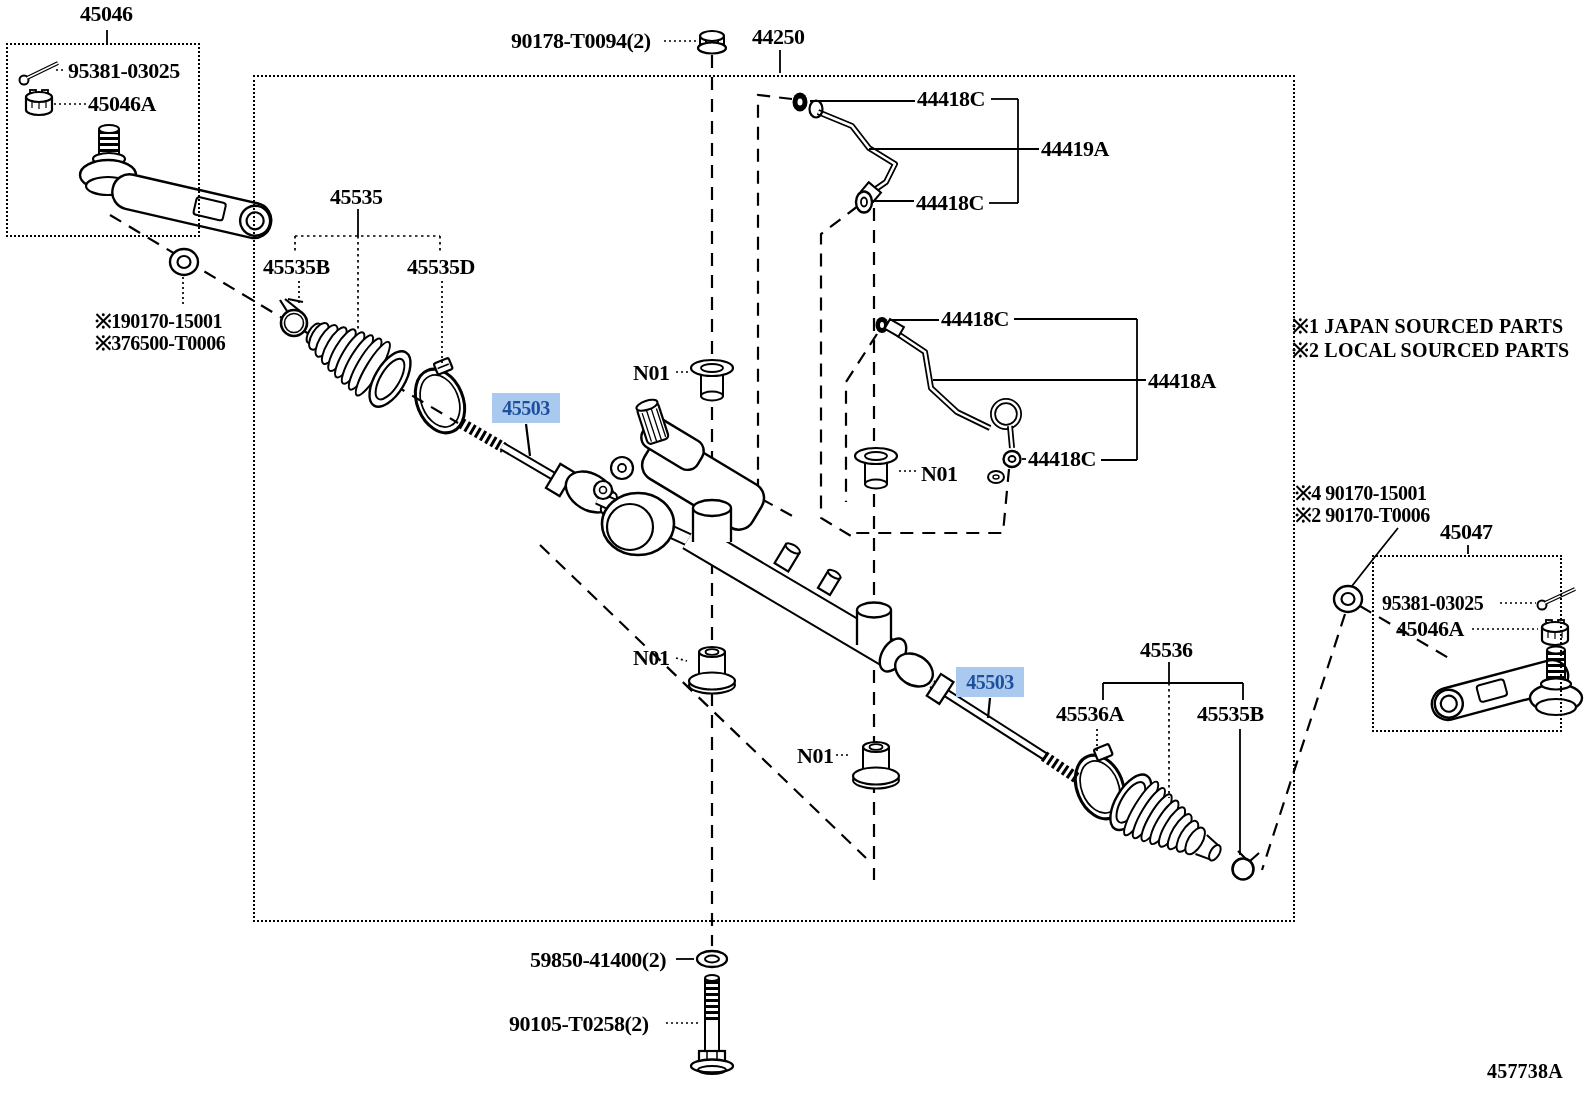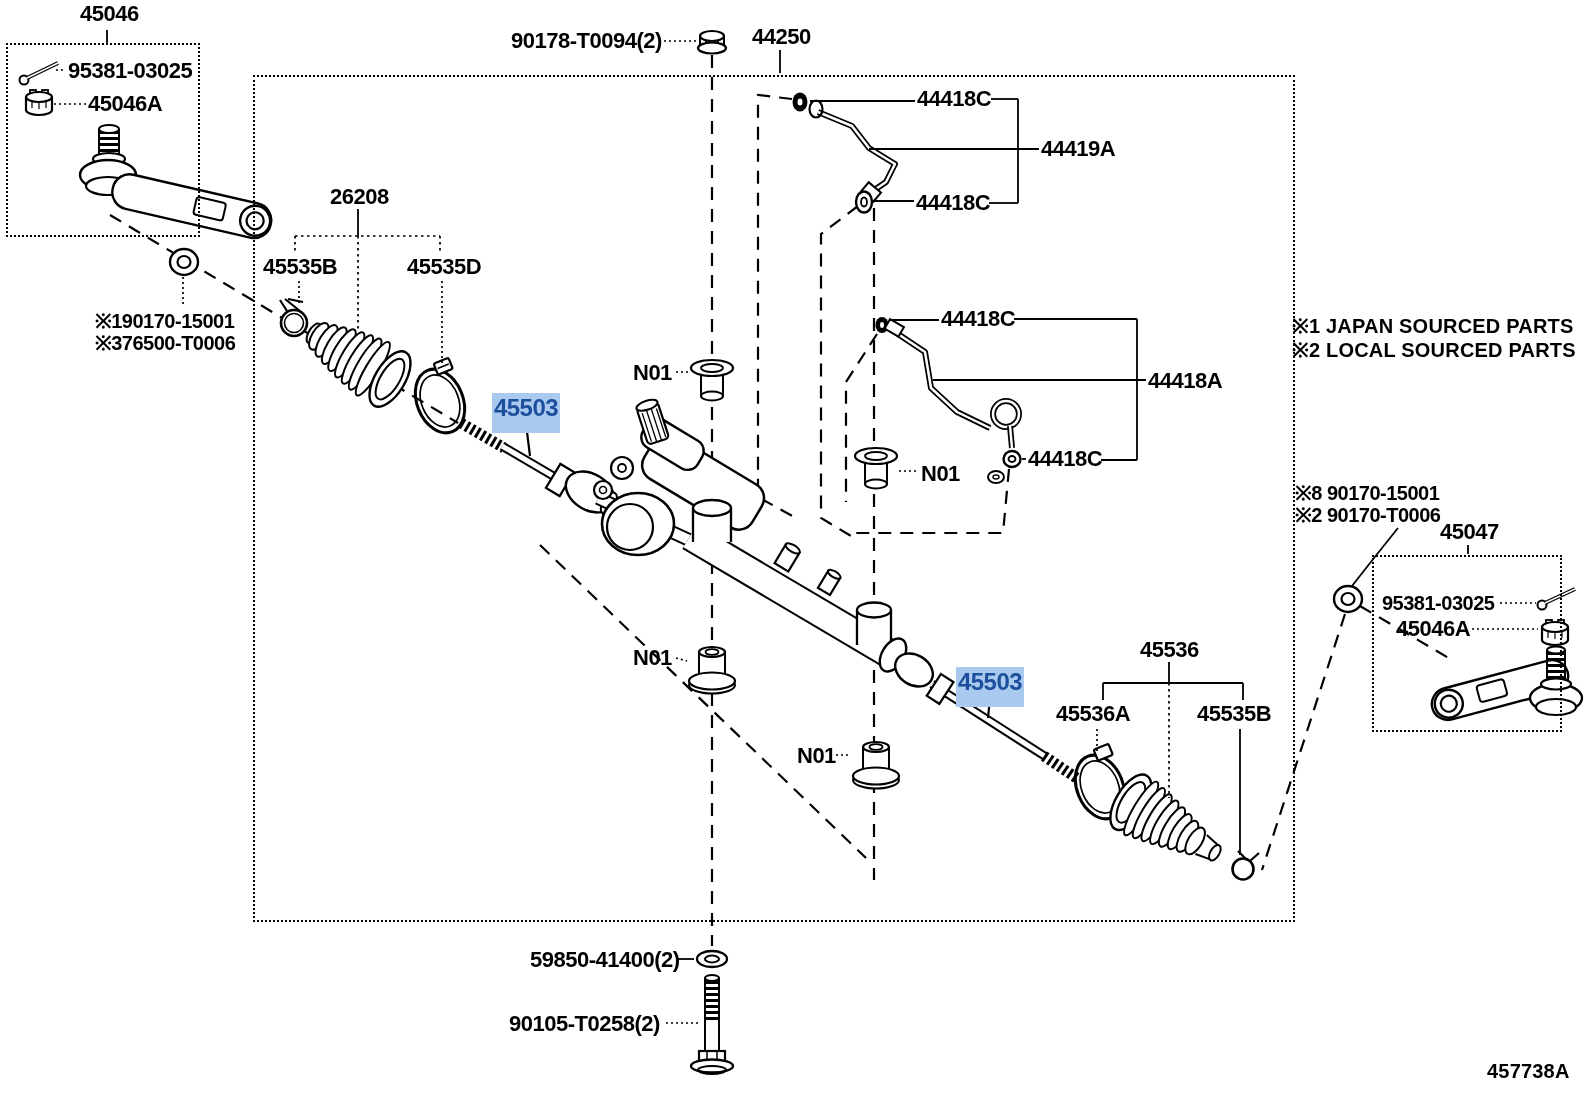--- a/index.html
+++ b/index.html
@@ -1,26 +1,26 @@
 <!DOCTYPE html>
 <html><head>
 <meta charset="utf-8">
 <style>
   html,body{margin:0;padding:0;background:#fff}
   .stage{position:relative;width:1588px;height:1095px;background:#ffffff;
-         font-family:Liberation Sans, sans-serif;color:#000;overflow:hidden}
+         font-family:Liberation Serif, serif;color:#000;overflow:hidden}
   svg.art{position:absolute;left:0;top:0}
   .box{position:absolute;border:2px dotted #000}
   .lbl{position:absolute;white-space:nowrap;font-weight:bold;line-height:1.1}
   .pn{font-size:22px;letter-spacing:-0.5px}
   .sm{font-size:20px;letter-spacing:-0.5px}
   .nt{font-size:20px;letter-spacing:0.2px}
   .en{font-size:17px;letter-spacing:-0.2px}
-  .hl{position:absolute;width:68px;height:40px;background:#A9C9EF;color:#1D4F9C;
-      font-size:24px;font-weight:bold;text-align:center;line-height:30px;letter-spacing:-0.5px}
+  .hl{position:absolute;width:68px;height:30px;background:#A9C9EF;color:#1D4F9C;
+      font-size:20px;font-weight:bold;text-align:center;line-height:30px;letter-spacing:-0.5px}
 </style>
 </head>
 <body>
 
 <div class="stage">
 
   <svg class="art" width="1588" height="1095" viewBox="0 0 1588 1095">
 
     <g stroke="#000" stroke-width="2.2" fill="none" stroke-dasharray="13,9">
       <path d="M110,215 L458,423"></path>
@@ -369,37 +369,37 @@
   <div class="box" style="left:1372px;top:555px;width:186px;height:173px"></div>
 
   <div class="lbl pn" style="left:80px;top:2px">45046</div>
   <div class="lbl pn" style="left:68px;top:59px">95381-03025</div>
   <div class="lbl pn" style="left:88px;top:92px">45046A</div>
   <div class="lbl pn" style="left:511px;top:29px">90178-T0094(2)</div>
   <div class="lbl pn" style="left:752px;top:25px">44250</div>
   <div class="lbl pn" style="left:917px;top:87px">44418C</div>
   <div class="lbl pn" style="left:1041px;top:137px">44419A</div>
   <div class="lbl pn" style="left:916px;top:191px">44418C</div>
-  <div class="lbl pn" style="left:330px;top:185px">26208</div>
+  <div class="lbl pn" style="left:330px;top:185px">45535</div>
   <div class="lbl pn" style="left:263px;top:255px">45535B</div>
   <div class="lbl pn" style="left:407px;top:255px">45535D</div>
   <div class="lbl sm" style="left:95px;top:310px">※190170-15001</div>
   <div class="lbl sm" style="left:95px;top:332px">※376500-T0006</div>
   <div class="lbl pn" style="left:941px;top:307px">44418C</div>
   <div class="lbl pn" style="left:1148px;top:369px">44418A</div>
   <div class="lbl pn" style="left:1028px;top:447px">44418C</div>
   <div class="lbl nt" style="left:1292px;top:315px">※1 JAPAN SOURCED PARTS</div>
   <div class="lbl nt" style="left:1292px;top:339px">※2 LOCAL SOURCED PARTS</div>
   <div class="lbl pn" style="left:633px;top:361px">N01</div>
   <div class="lbl pn" style="left:921px;top:462px">N01</div>
   <div class="lbl pn" style="left:633px;top:646px">N01</div>
   <div class="lbl pn" style="left:797px;top:744px">N01</div>
   <div class="hl" style="left:492px;top:393px">45503</div>
   <div class="hl" style="left:956px;top:667px">45503</div>
-  <div class="lbl sm" style="left:1295px;top:482px">※8 90170-15001</div>
+  <div class="lbl sm" style="left:1295px;top:482px">※4 90170-15001</div>
   <div class="lbl sm" style="left:1295px;top:504px">※2 90170-T0006</div>
   <div class="lbl pn" style="left:1440px;top:520px">45047</div>
   <div class="lbl sm" style="left:1382px;top:592px">95381-03025</div>
   <div class="lbl pn" style="left:1396px;top:617px">45046A</div>
   <div class="lbl pn" style="left:1140px;top:638px">45536</div>
   <div class="lbl pn" style="left:1056px;top:702px">45536A</div>
   <div class="lbl pn" style="left:1197px;top:702px">45535B</div>
   <div class="lbl pn" style="left:530px;top:948px">59850-41400(2)</div>
   <div class="lbl pn" style="left:509px;top:1012px">90105-T0258(2)</div>
 

